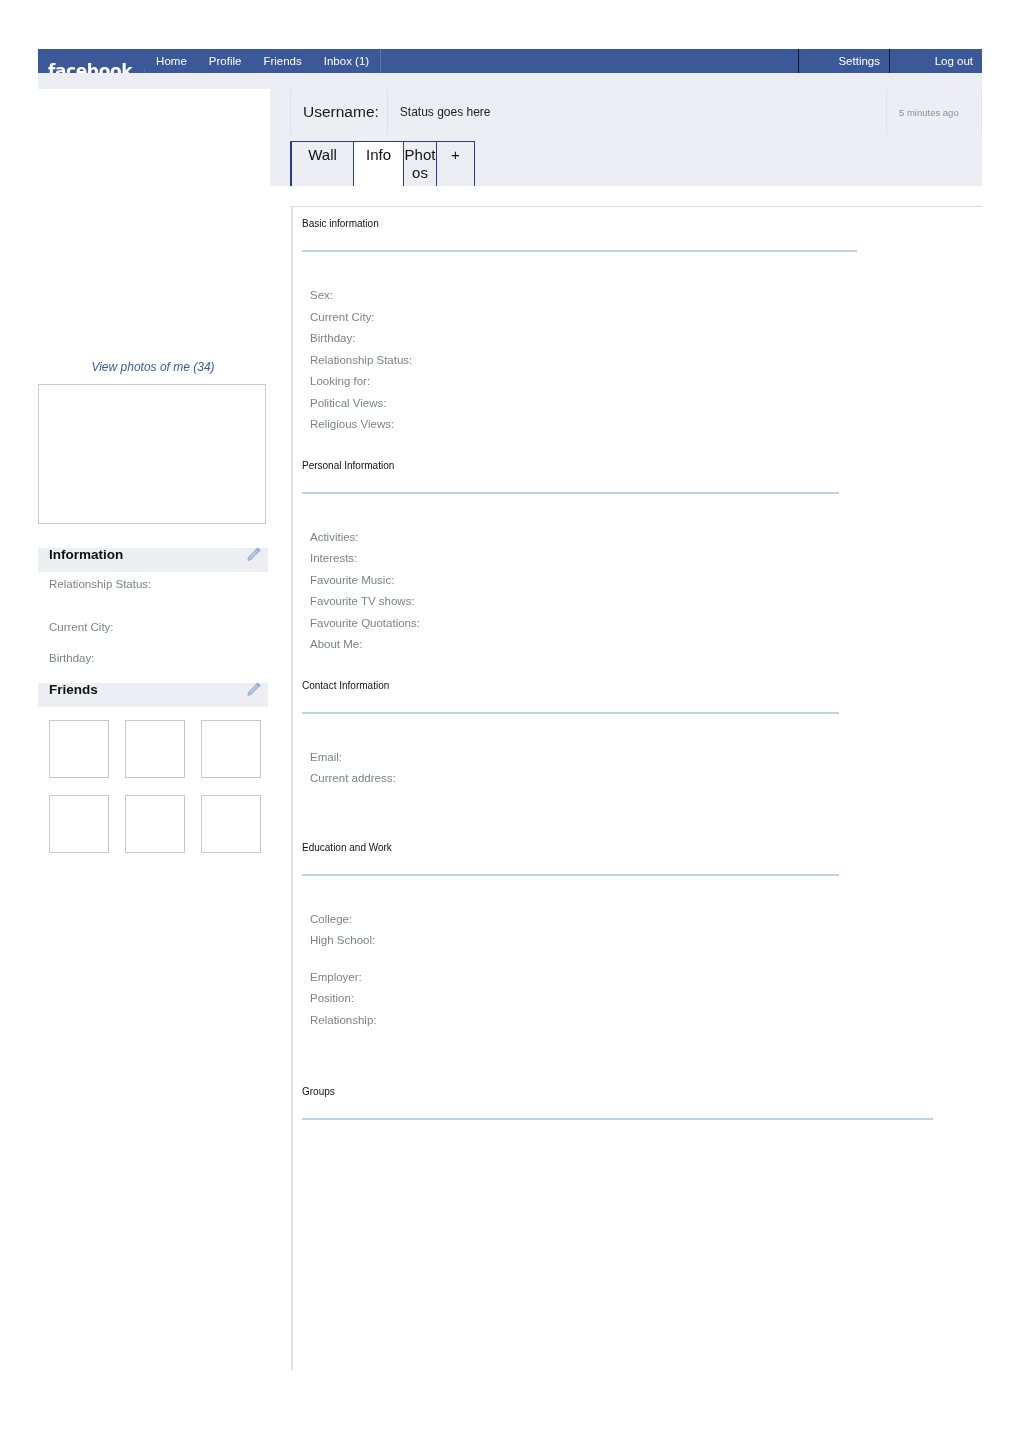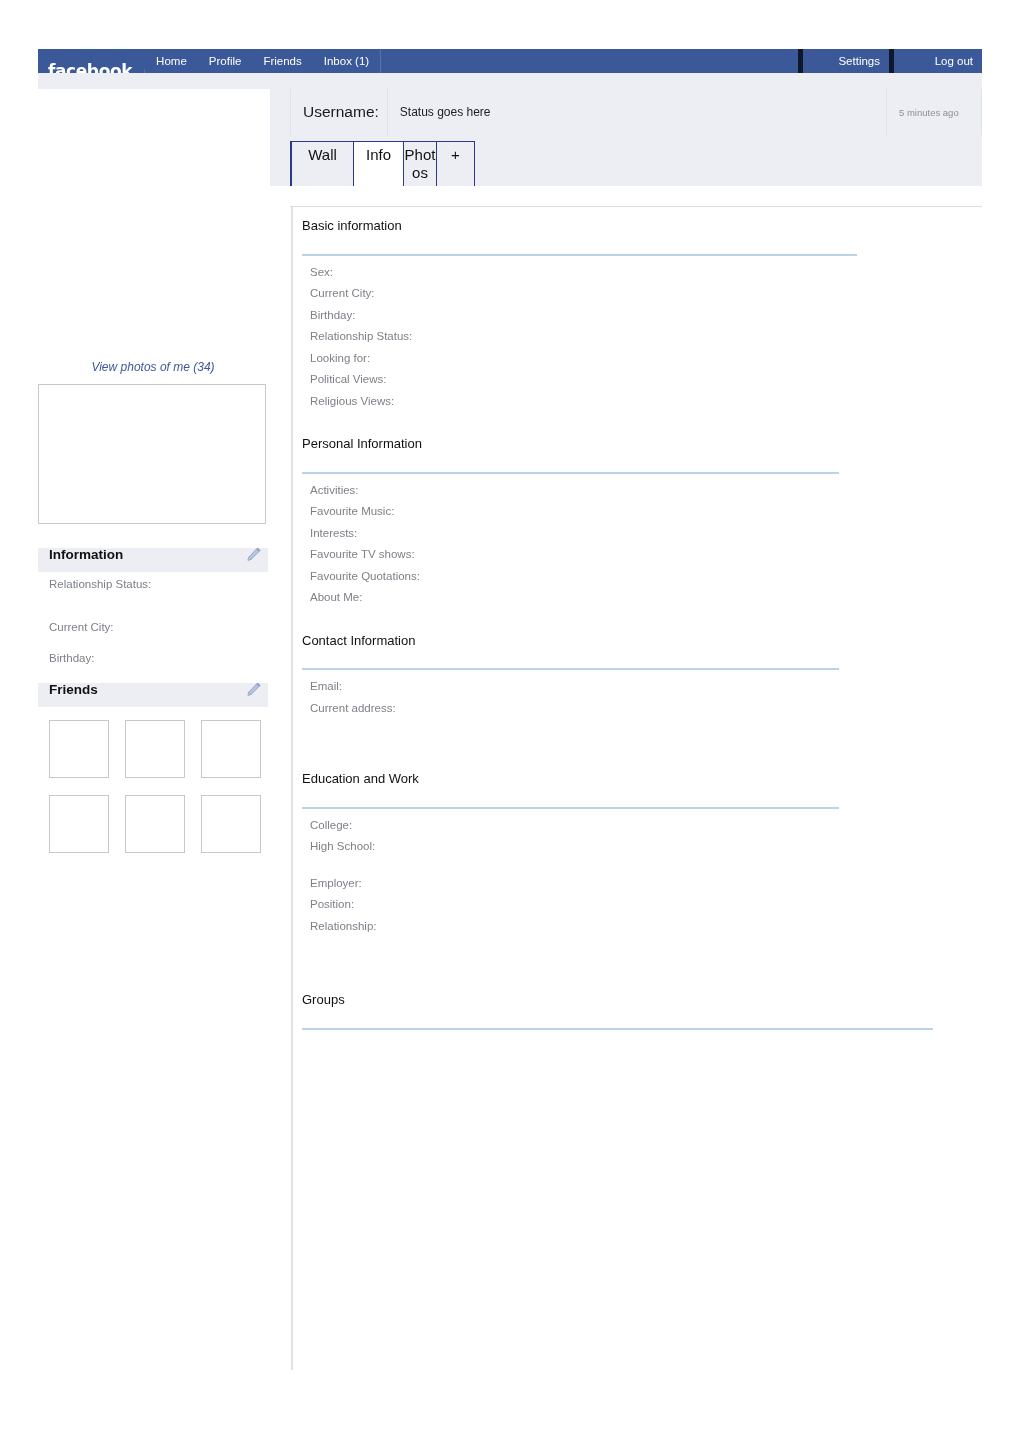--- a/index.html
+++ b/index.html
@@ -56,21 +56,21 @@
   }
   #nav-spacer { flex: 1 1 auto; }
   #nav-right { display: flex; align-items: stretch; }
   .nav-right-link {
     display: flex;
     align-items: center;
     justify-content: flex-end;
     color: #ffffff;
     font-size: 11.5px;
     text-decoration: none;
-    border-left: 5px solid #0f172a;
+    border-left: 1px solid #0f172a;
     padding: 0 9px 0 20px;
     white-space: nowrap;
   }
   #nav-settings { width: 91px; box-sizing: border-box; }
   #nav-logout   { width: 93px; box-sizing: border-box; }
 
   
   #subnav-strip {
     position: absolute;
     left: 38px;
@@ -253,36 +253,36 @@
   }
 
   
   #main {
     position: absolute;
     left: 302px;
     top: 218px;
     width: 660px;
   }
   .section-title {
-    font-size: 13px;
+    font-size: 10px;
     color: #111111;
     line-height: 1.2;
   }
   .section-rule {
     height: 2px;
     background: #bcd2e6;
     margin-top: 20px;
   }
   .rule-w1 { width: 555px; }
   .rule-w2 { width: 537px; }
   .rule-w3 { width: 537px; }
   .rule-w4 { width: 537px; }
   .rule-w5 { width: 631px; }
 
-  .field-list { padding-top: 6px; padding-left: 8px; }
+  .field-list { padding-top: 33px; padding-left: 8px; }
   .field {
     font-size: 11.5px;
     color: #7d8187;
     line-height: 21.5px;
     white-space: nowrap;
   }
   .field.spaced { margin-top: 15px; }
   .sec-gap-1 { height: 24px; }
   .sec-gap-2 { height: 24px; }
   .sec-gap-3 { height: 52px; }
@@ -385,22 +385,22 @@
     </div>
   </div>
 
   <div class="sec-gap-1"></div>
 
   <div>
     <div class="section-title">Personal Information</div>
     <div class="section-rule rule-w2"></div>
     <div class="field-list">
       <div class="field">Activities:</div>
+      <div class="field">Interests:</div>
       <div class="field">Favourite Music:</div>
-      <div class="field">Interests:</div>
       <div class="field">Favourite TV shows:</div>
       <div class="field">Favourite Quotations:</div>
       <div class="field">About Me:</div>
     </div>
   </div>
 
   <div class="sec-gap-2"></div>
 
   <div>
     <div class="section-title">Contact Information</div>

